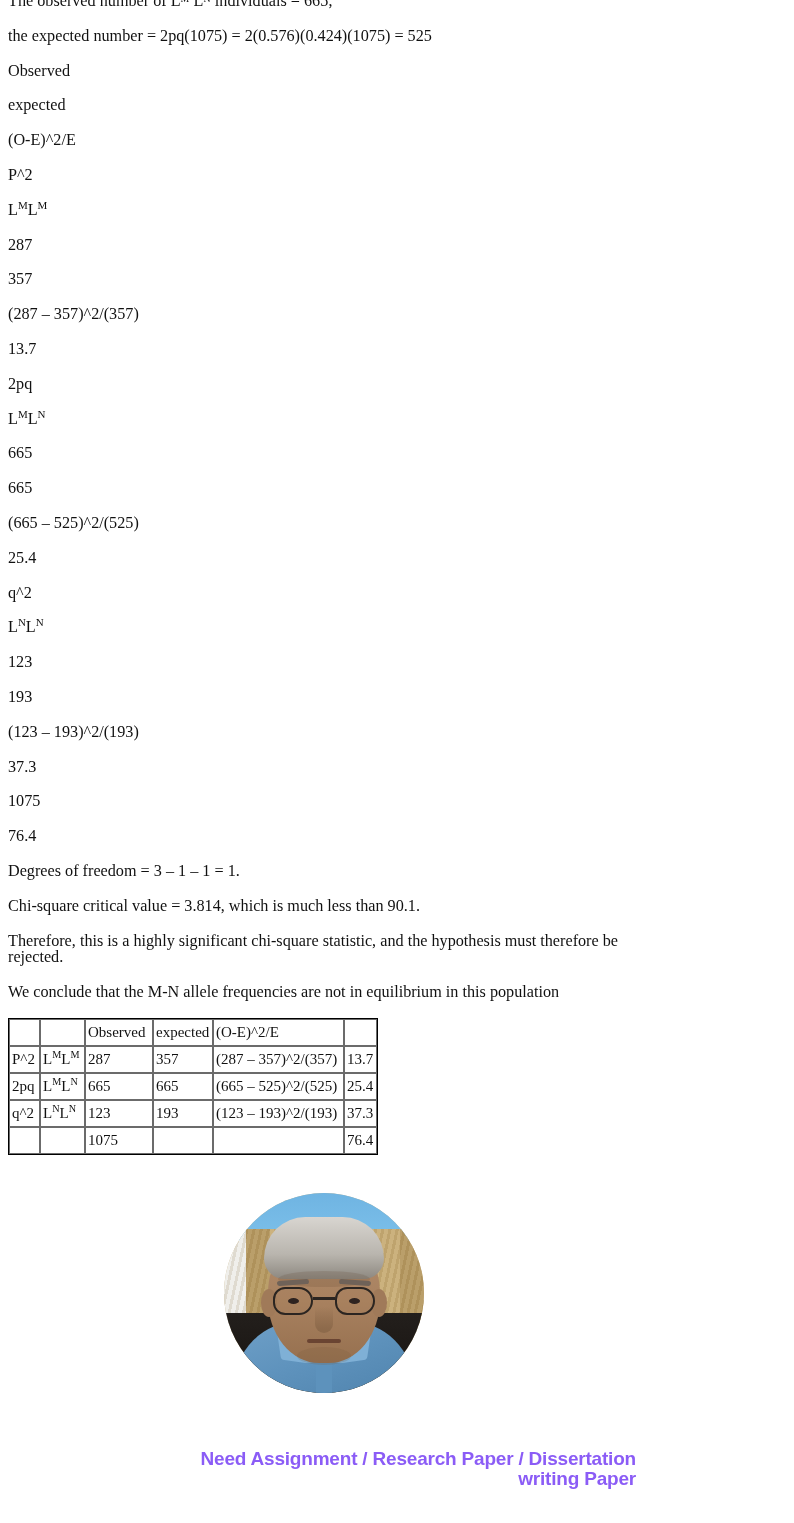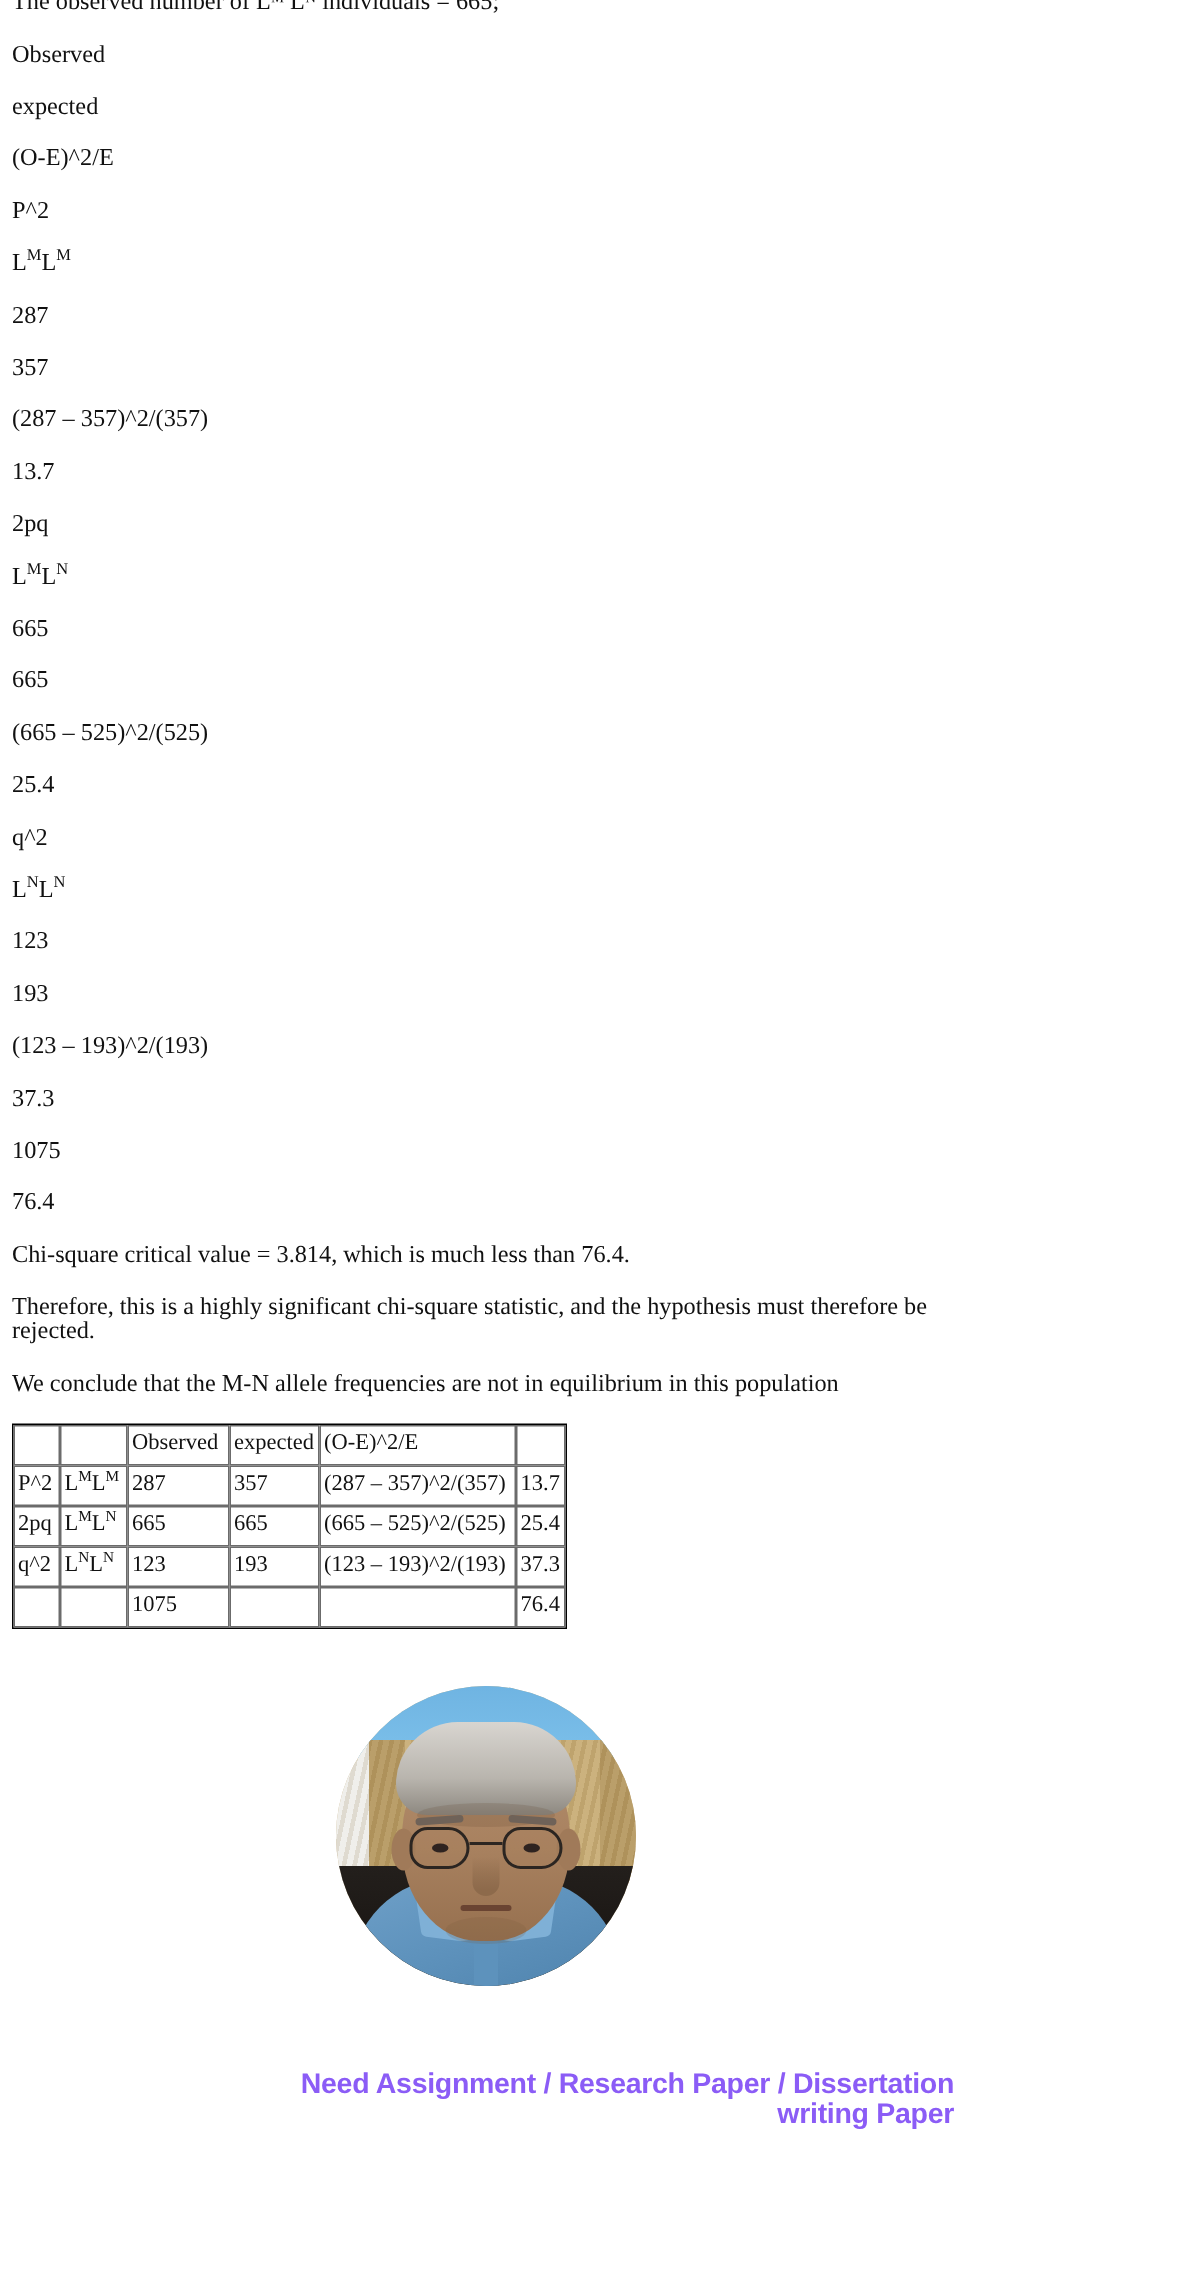--- a/index.html
+++ b/index.html
@@ -276,20 +276,21 @@
   .promo .l2 { display: block; }
   .promo .l3 { display: block; }
 </style>
 </head>
 <body>
 
 <div class="page">
 
   <div class="body-flow">
     <div class="line first">The observed number of Lᴹ Lᴺ individuals = 665;</div>
+    <div class="line">the expected number = 2pq(1075) = 2(0.576)(0.424)(1075) = 525</div>
     <div id="flow-items">
         <div class="line">Observed</div>
         <div class="line">expected</div>
         <div class="line">(O-E)^2/E</div>
         <div class="line">P^2</div>
         <div class="line"><span>L</span><sup>M</sup><span>L</span><sup>M</sup></div>
         <div class="line">287</div>
         <div class="line">357</div>
         <div class="line">(287 – 357)^2/(357)</div>
         <div class="line">13.7</div>
@@ -304,21 +305,22 @@
         <div class="line">123</div>
         <div class="line">193</div>
         <div class="line">(123 – 193)^2/(193)</div>
         <div class="line">37.3</div>
         <div class="line">1075</div>
         <div class="line">76.4</div>
       </div>
   </div>
 
   <div class="body-flow">
-    <div class="line">Chi-square critical value = 3.814, which is much less than 76.4.</div>
+    <div class="line">Degrees of freedom = 3 – 1 – 1 = 1.</div>
+    <div class="line">Chi-square critical value = 3.814, which is much less than 90.1.</div>
     <div class="line">Therefore, this is a highly significant chi-square statistic, and the hypothesis must therefore be rejected.</div>
     <div class="line">We conclude that the M-N allele frequencies are not in equilibrium in this population</div>
   </div>
 
   <div class="table-wrap">
     <table class="chi-table">
       <colgroup>
         <col class="col-1">
           <col class="col-2">
           <col class="col-3">

